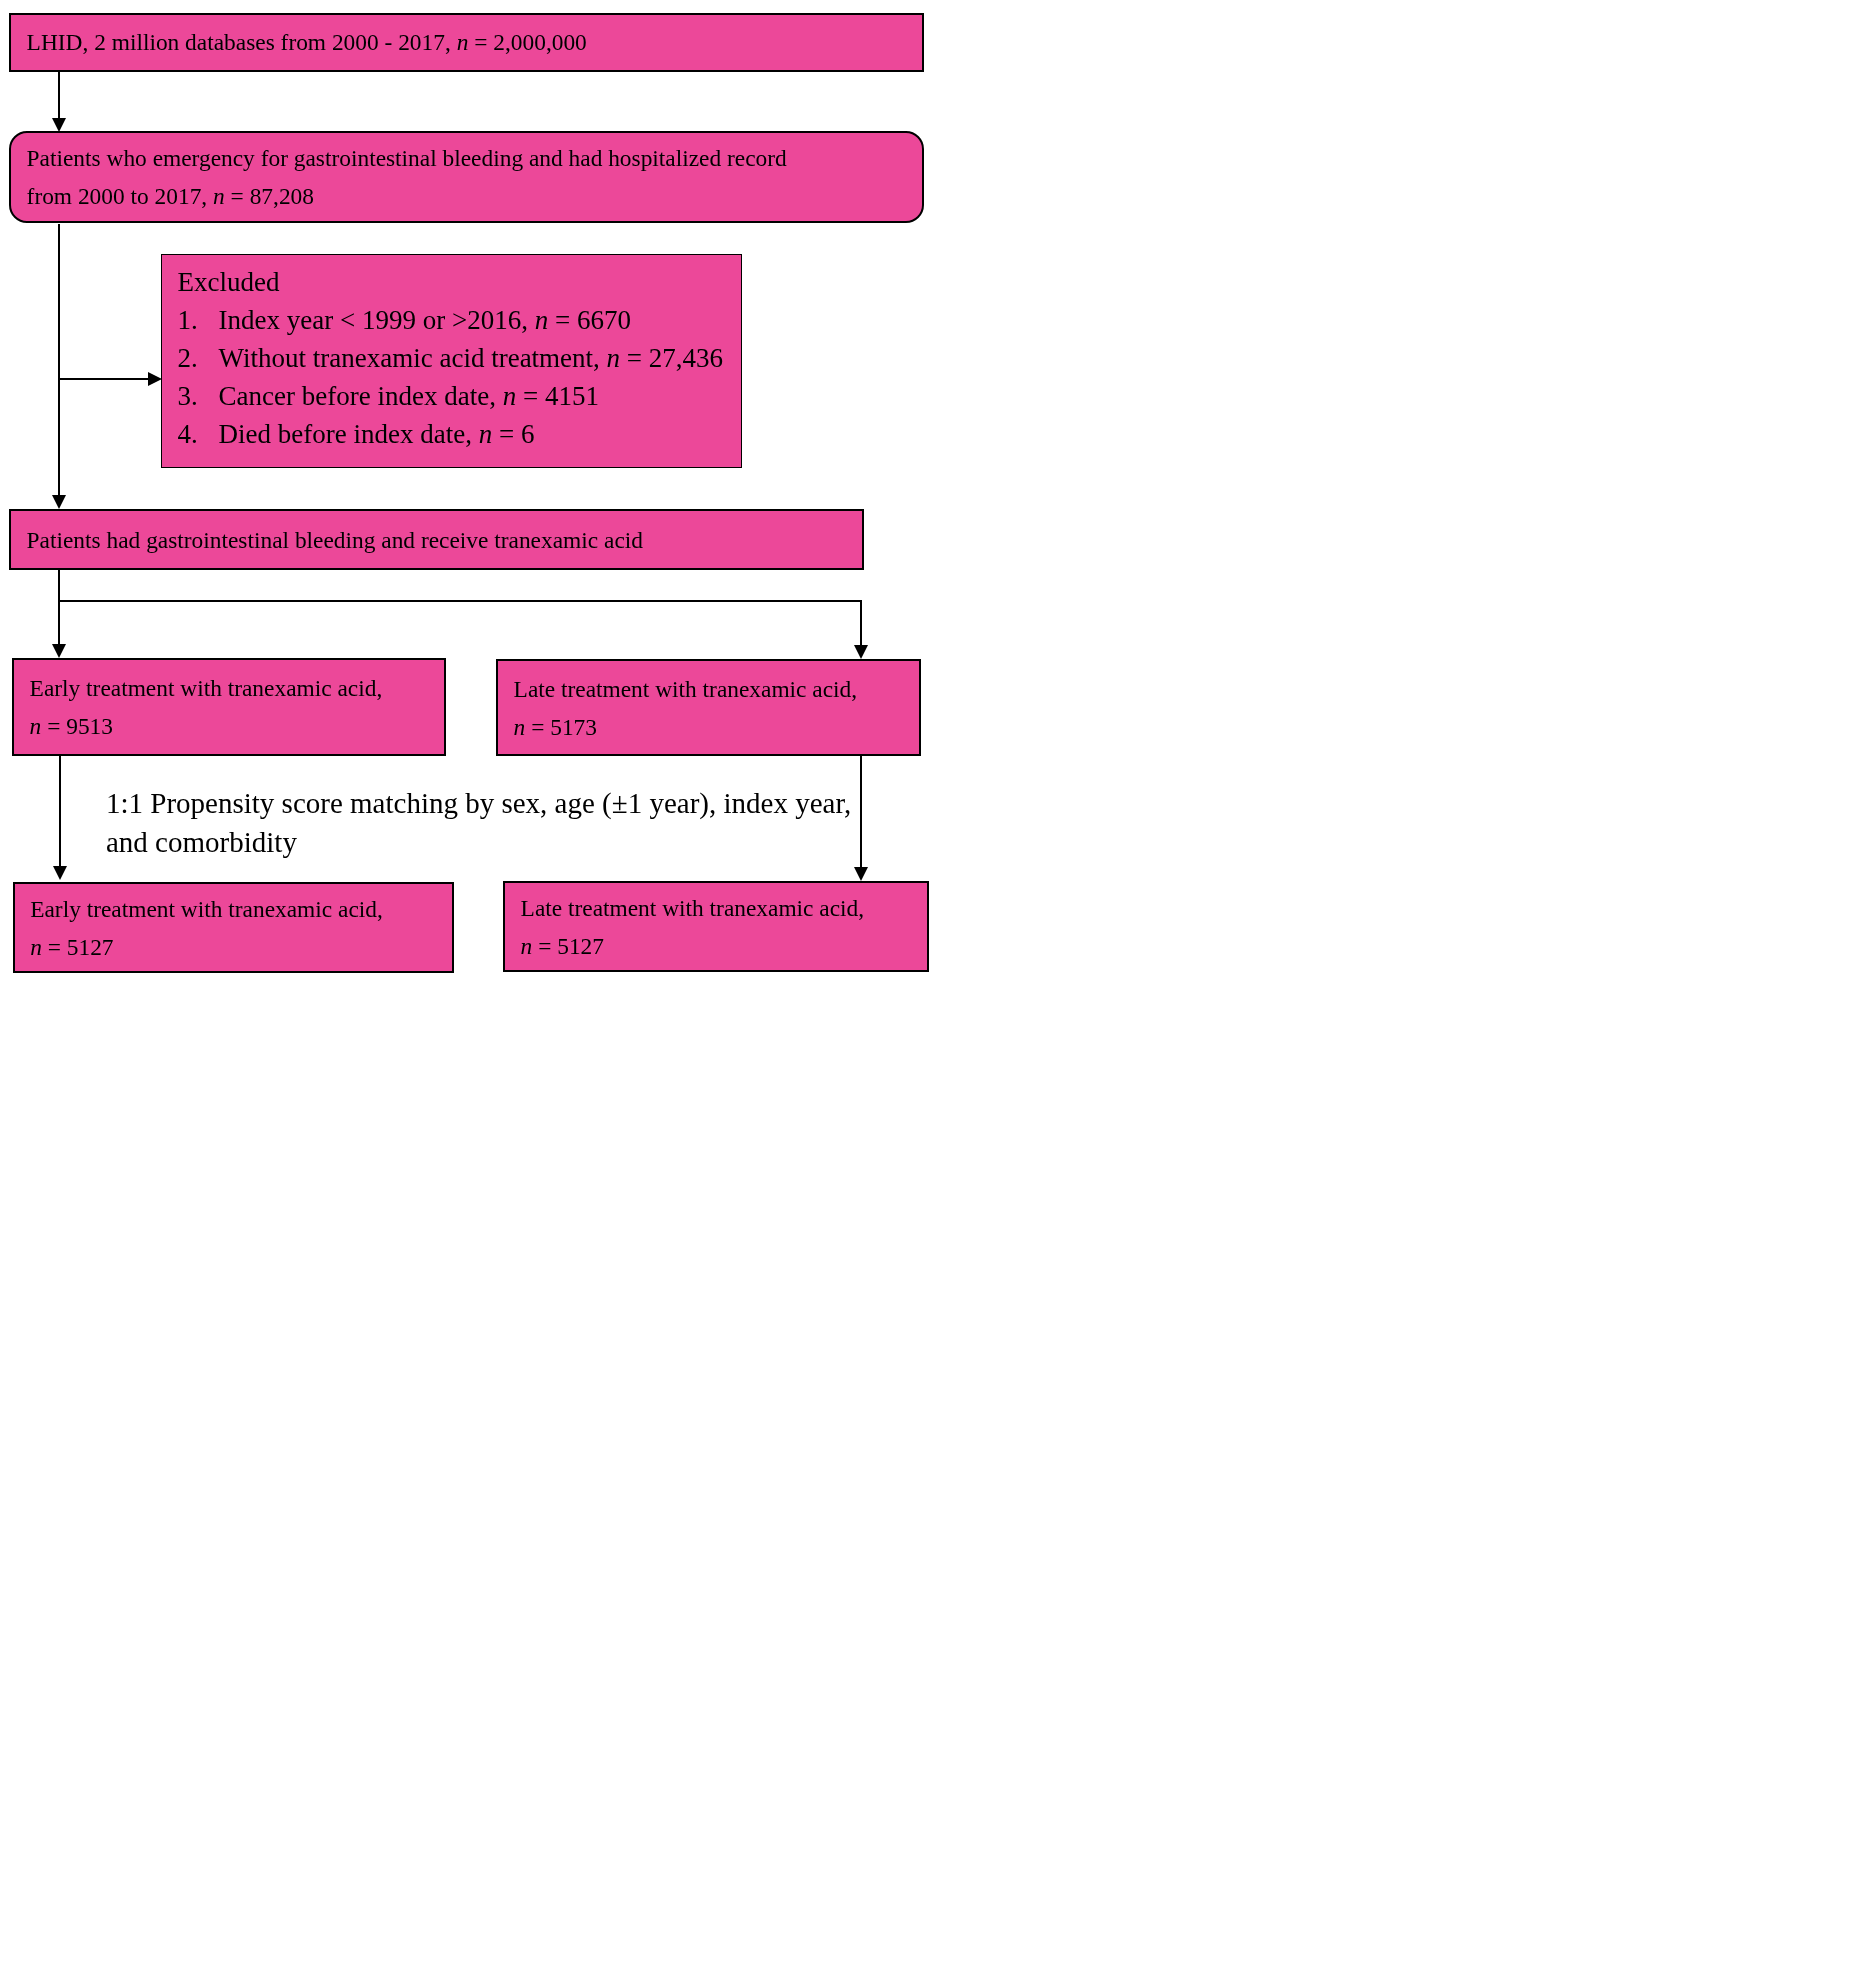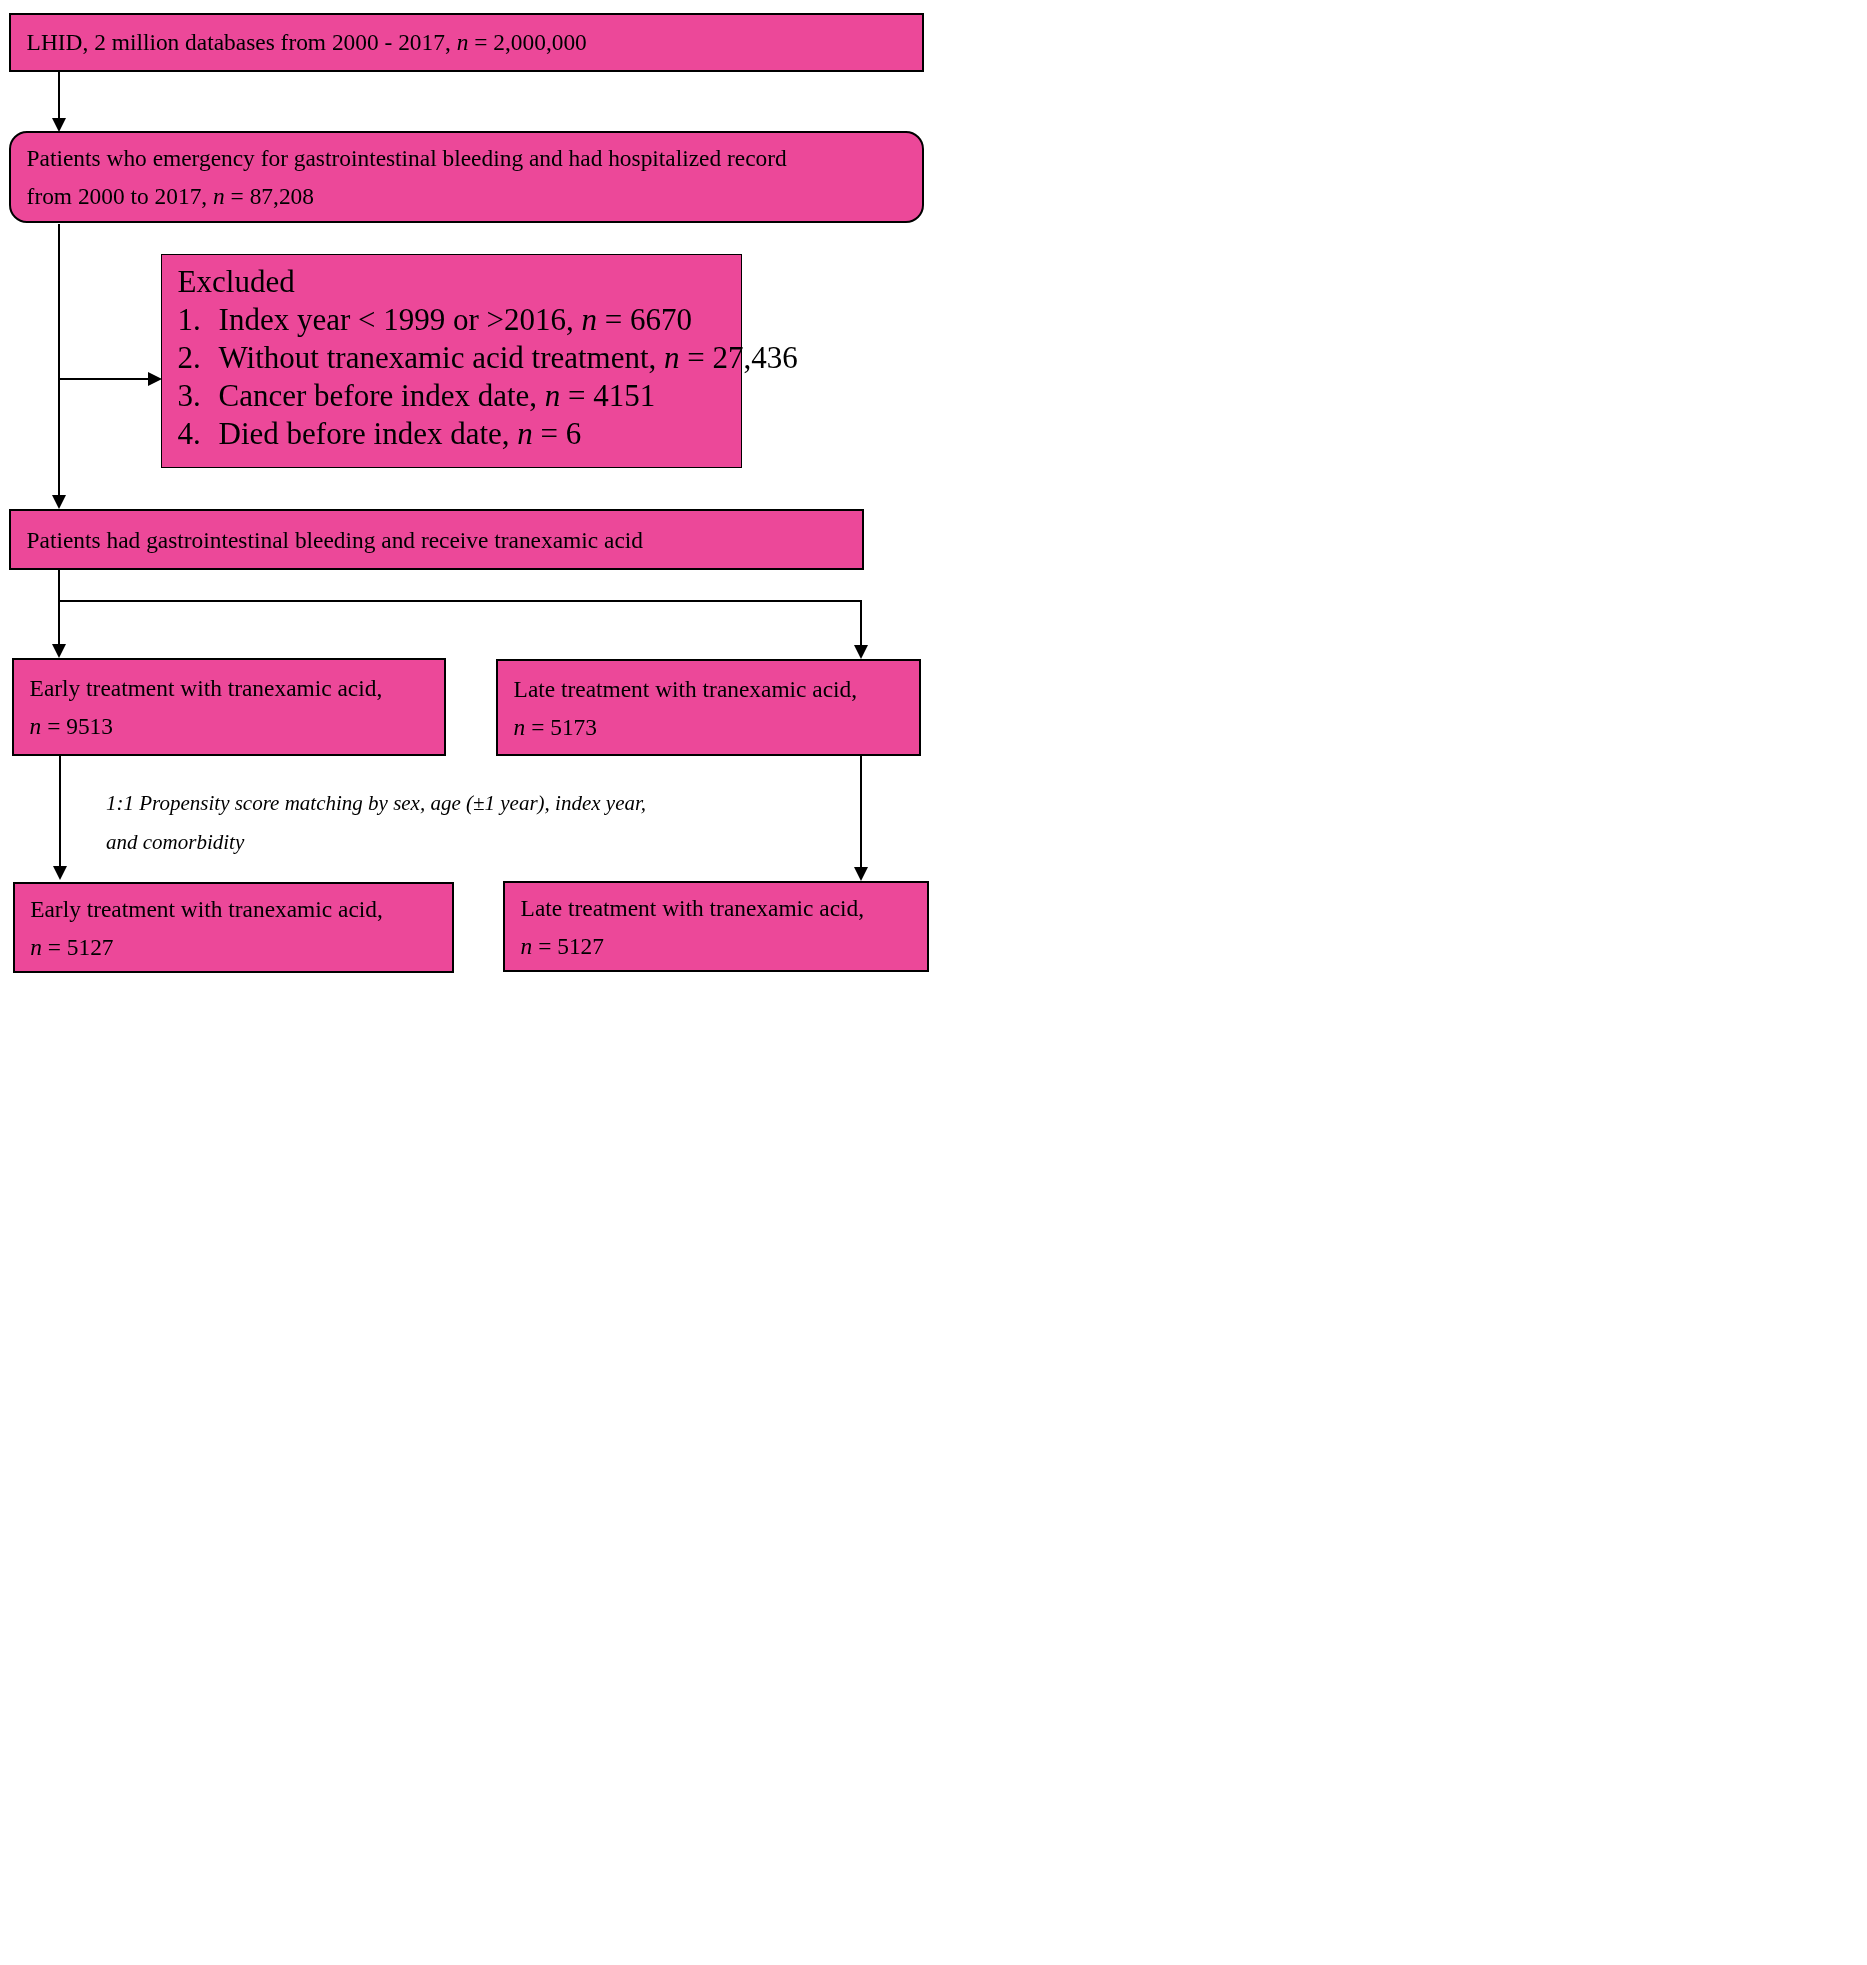--- a/index.html
+++ b/index.html
@@ -52,31 +52,30 @@
     border-top: 7.2px solid transparent;
     border-bottom: 7.2px solid transparent;
     border-left: 14px solid #000000;
   }
   .excluded-box {
     border-width: 1.8px;
     justify-content: flex-start;
   }
   .exc-content {
     padding: 7.8px 6px 0 15.6px;
-    font-size: 31px;
+    font-size: 27px;
   }
   .exc-title { line-height: 38px; }
   .exc-item { display: flex; line-height: 38px; white-space: nowrap; }
   .exc-num { width: 41px; flex: none; }
   .note {
     position: absolute;
-    font-size: 21px;
+    font-size: 29px;
     line-height: 39px;
     white-space: nowrap;
-    font-style: italic;
   }
 </style>
 </head>
 <body>
 
 <div class="canvas">
 
   <div class="box" style="left:9px; top:12.6px; width:915px; height:59px;">
     <div class="line"><span>LHID, 2 million databases from 2000 - 2017, </span><span class="n-italic">n</span><span> = 2,000,000</span></div>
   </div>

